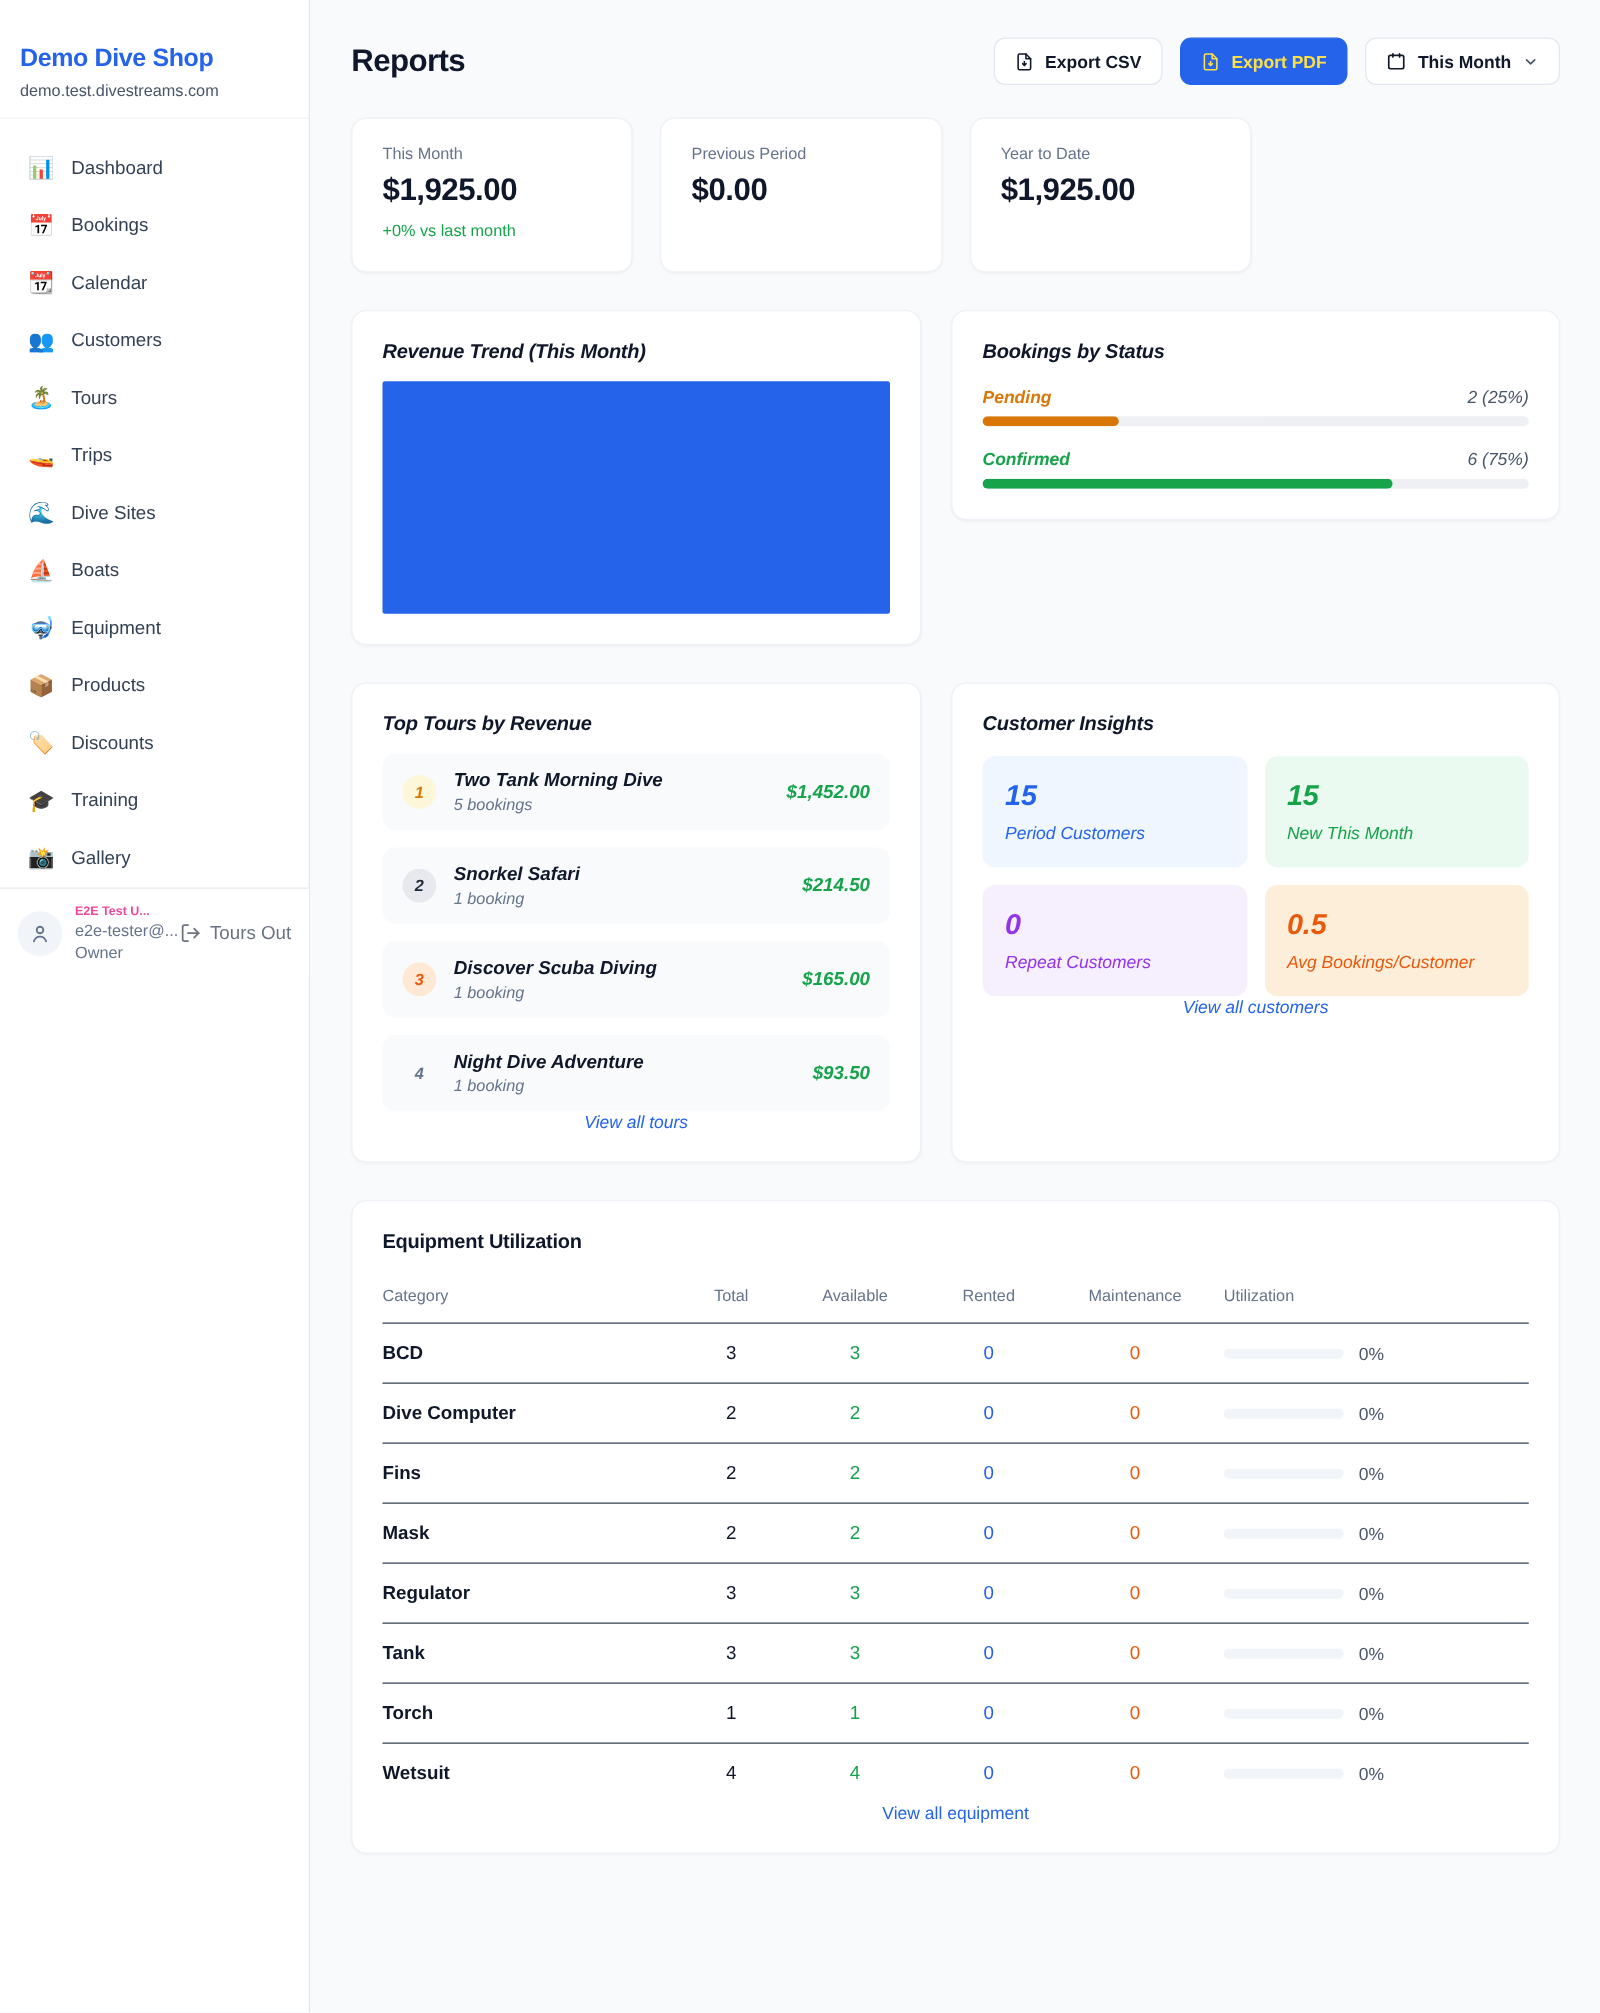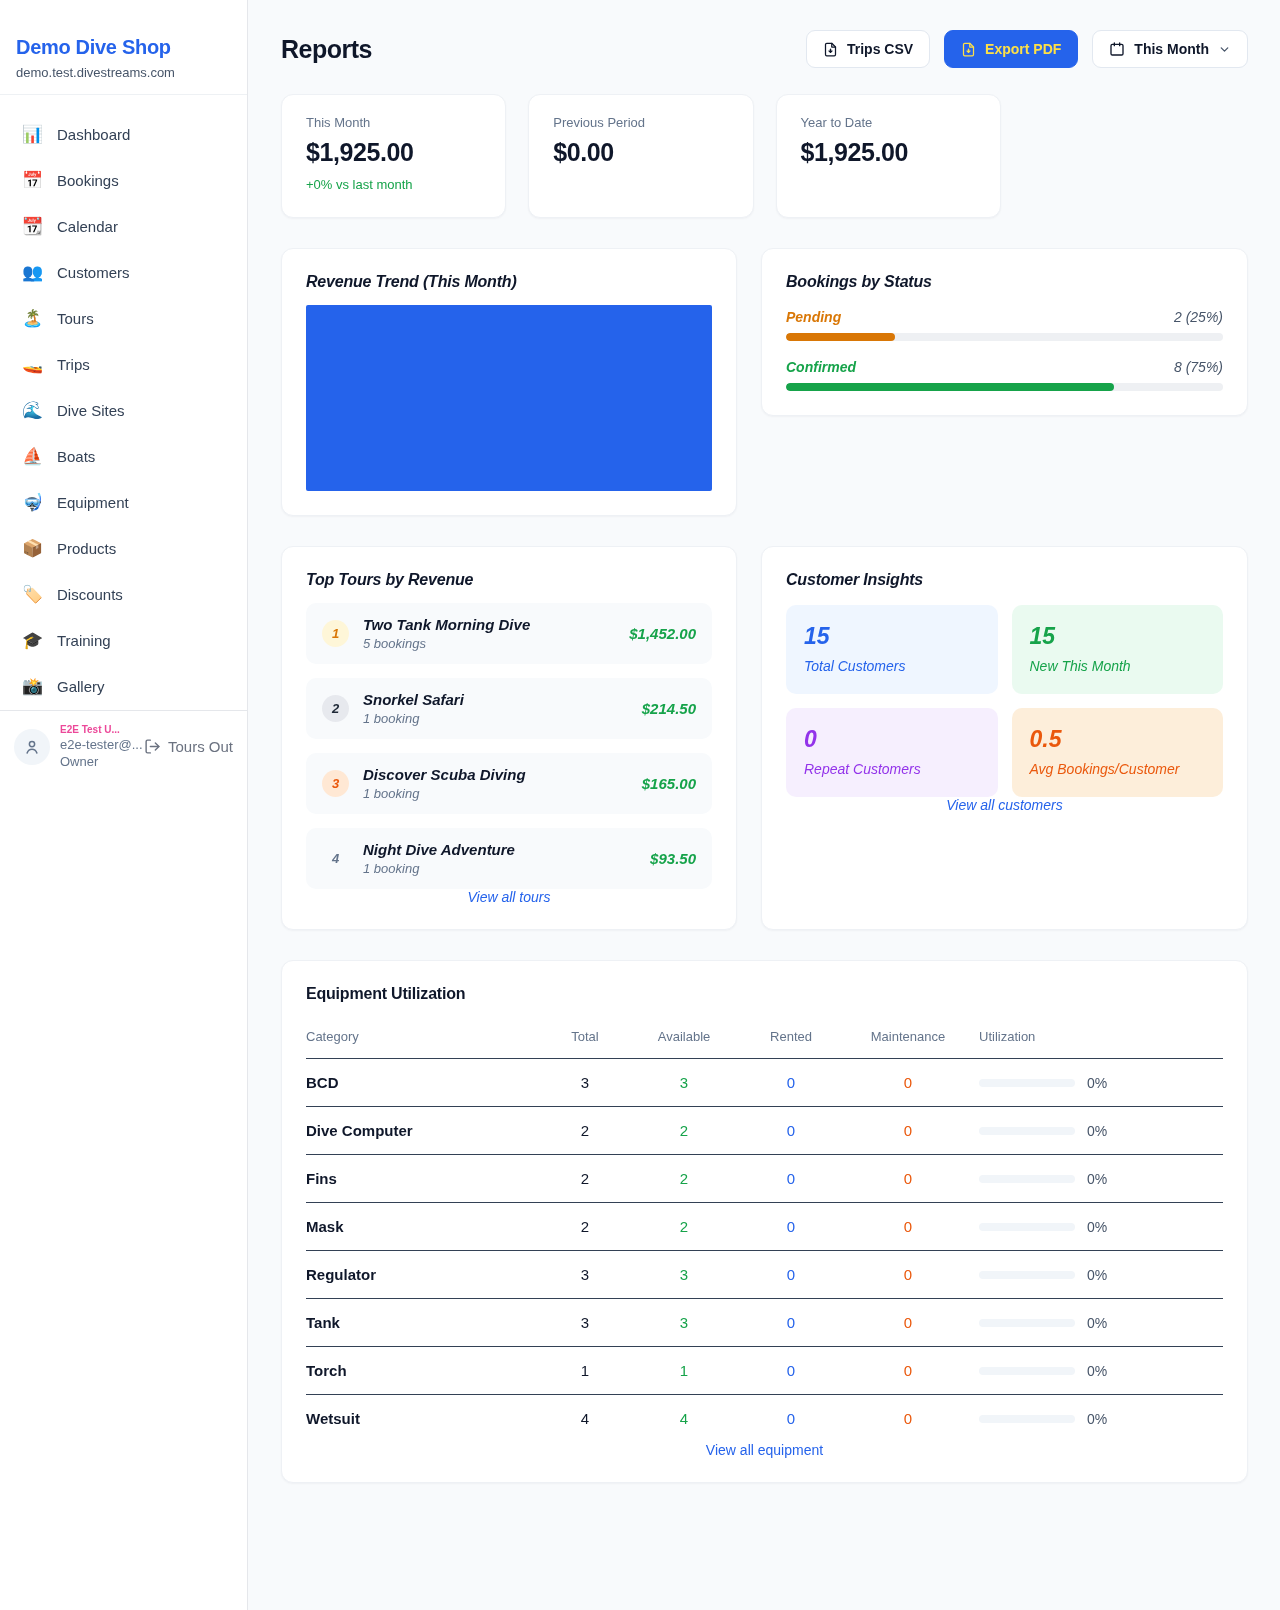--- a/index.html
+++ b/index.html
@@ -191,21 +191,21 @@
     <div class="topbar">
       <h1 class="page-title">Reports</h1>
       <div class="topbar-actions">
         <button class="btn">
           <svg width="15" height="15" viewBox="0 0 24 24" fill="none" stroke="currentColor" stroke-width="2" stroke-linecap="round" stroke-linejoin="round">
               <path d="M14 2H6a2 2 0 0 0-2 2v16a2 2 0 0 0 2 2h12a2 2 0 0 0 2-2V8z"></path>
               <polyline points="14 2 14 8 20 8"></polyline>
               <line x1="12" y1="11.5" x2="12" y2="16.5"></line>
               <polyline points="9.7 14.3 12 16.5 14.3 14.3"></polyline>
             </svg>
-          <span>Trips CSV</span>
+          <span>Export CSV</span>
         </button>
         <button class="btn btn-primary">
           <svg width="15" height="15" viewBox="0 0 24 24" fill="none" stroke="currentColor" stroke-width="2" stroke-linecap="round" stroke-linejoin="round">
               <path d="M14 2H6a2 2 0 0 0-2 2v16a2 2 0 0 0 2 2h12a2 2 0 0 0 2-2V8z"></path>
               <polyline points="14 2 14 8 20 8"></polyline>
               <line x1="12" y1="11.5" x2="12" y2="16.5"></line>
               <polyline points="9.7 14.3 12 16.5 14.3 14.3"></polyline>
             </svg>
           <span>Export PDF</span>
         </button>
@@ -252,21 +252,21 @@
             <span class="status-label" style="color: rgb(217, 119, 6); text-align: center;">Pending</span>
             <span class="status-count">2 (25%)</span>
           </div>
           <div class="bar-track">
             <div class="bar-fill" style="width: 25%; background: rgb(217, 119, 6);"></div>
           </div>
         </div>
         <div class="status-row">
           <div class="status-line">
             <span class="status-label" style="color: rgb(22, 163, 74);">Confirmed</span>
-            <span class="status-count">8 (75%)</span>
+            <span class="status-count">6 (75%)</span>
           </div>
           <div class="bar-track">
             <div class="bar-fill" style="width: 75%; background: rgb(22, 163, 74);"></div>
           </div>
         </div>
       </div>
     </div>
 
     <div class="grid2 stretch">
       <div class="card card-pad">
@@ -309,21 +309,21 @@
         </div>
 
         <a class="view-all">View all tours</a>
       </div>
 
       <div class="card card-pad">
         <div class="card-title">Customer Insights</div>
         <div class="insight-grid">
           <div class="tile tile-blue">
             <div class="tile-value">15</div>
-            <div class="tile-label">Total Customers</div>
+            <div class="tile-label">Period Customers</div>
           </div>
           <div class="tile tile-green">
             <div class="tile-value">15</div>
             <div class="tile-label">New This Month</div>
           </div>
           <div class="tile tile-purple">
             <div class="tile-value">0</div>
             <div class="tile-label">Repeat Customers</div>
           </div>
           <div class="tile tile-orange">

